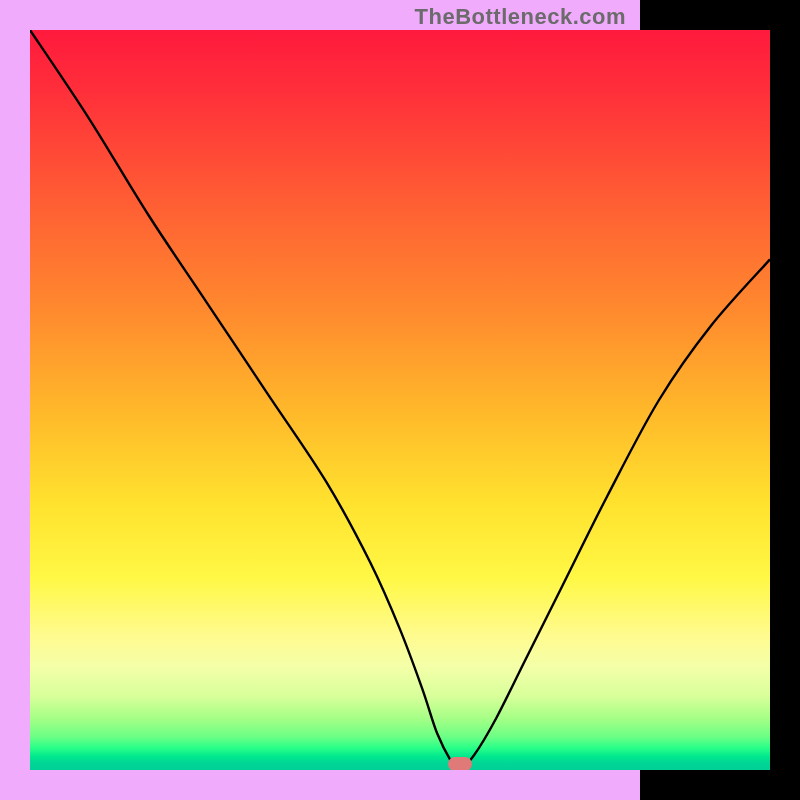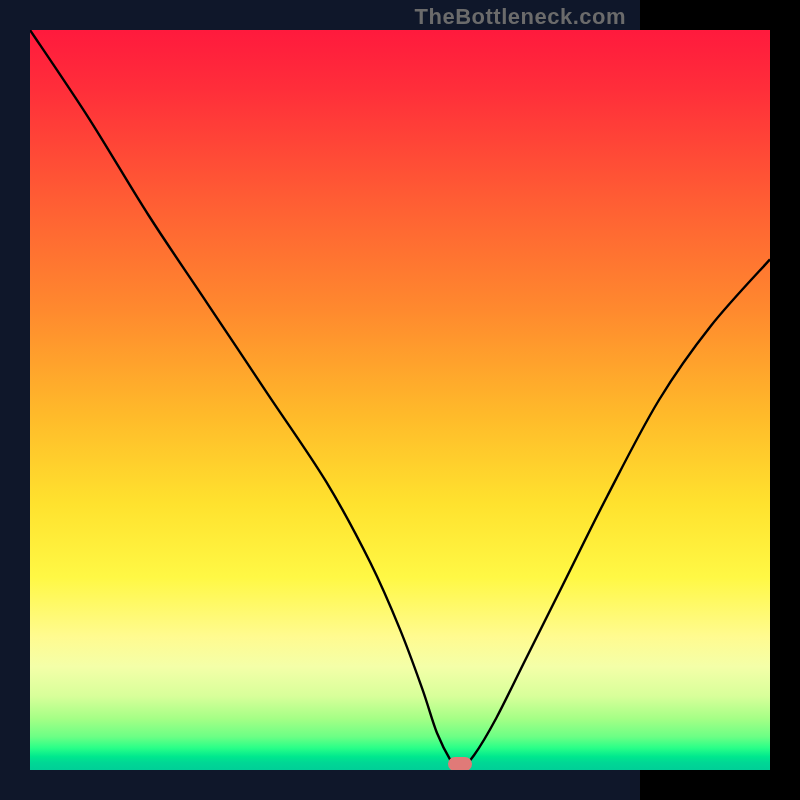--- a/index.html
+++ b/index.html
@@ -8,21 +8,21 @@
     width: 800px;
     height: 800px;
     background: #000;
     overflow: hidden;
     font-family: Arial, Helvetica, sans-serif;
   }
   .wrap {
     position: relative;
     width: 640px;
     height: 800px;
-    background: #0f172a;
+    background: #f0abfc;
   }
   .watermark {
     position: absolute;
     top: 4px;
     right: 14px;
     color: #6b6b6b;
     font-size: 22px;
     font-weight: 600;
     letter-spacing: 0.5px;
     z-index: 5;

